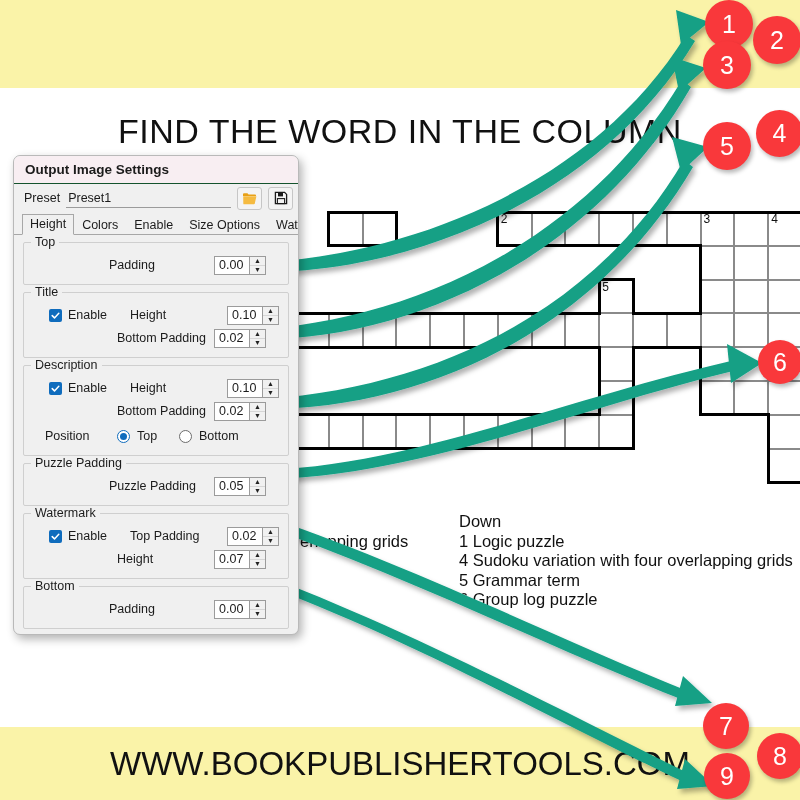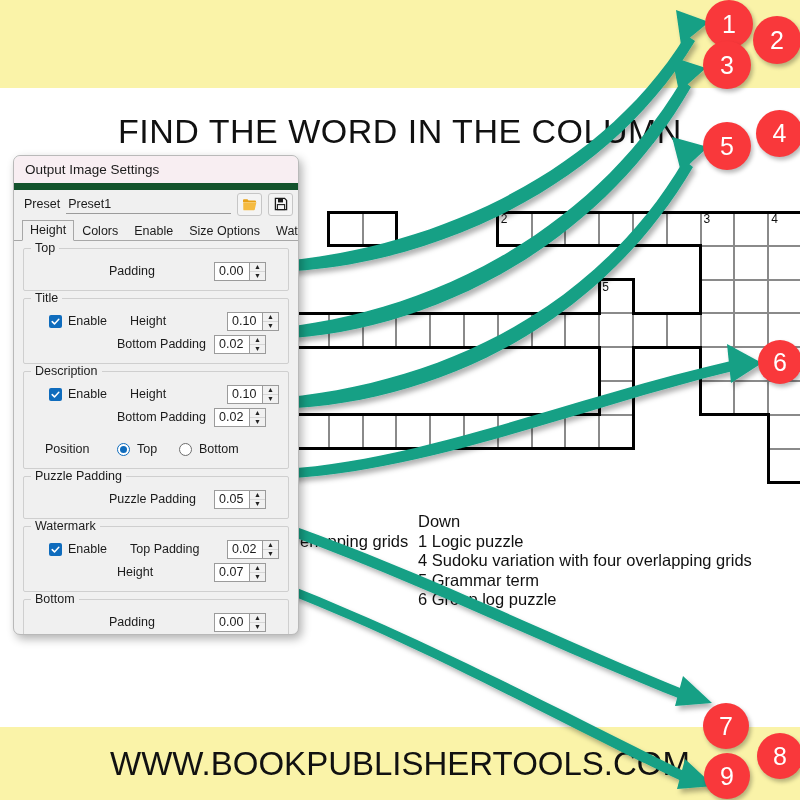--- a/index.html
+++ b/index.html
@@ -41,21 +41,21 @@
   .cell .num{
     position:absolute;left:2px;top:0px;font-size:12px;color:#111;line-height:13px;
   }
   .edge{position:absolute;background:#000;}
 
   
   #clues{position:absolute;left:300px;top:512px;width:470px;font-size:16.5px;color:#111;line-height:19.5px;}
   #clues .col-head{font-size:16.5px;}
   .clue-across{position:absolute;left:0px;top:20px;white-space:nowrap;}
   #clues-down{position:absolute;left:118px;top:0px;white-space:nowrap;}
-  #clues-down div{white-space:nowrap;}
+  #clues-down div{white-space:nowrap;margin-left:41px;}
 
   
   #arrows{position:absolute;inset:0;width:800px;height:800px;pointer-events:none;}
 
   
   .badge{
     position:absolute;border-radius:50%;
     background:#f9383b;color:#fff;
     display:flex;align-items:center;justify-content:center;
     font-size:25px;font-weight:400;
@@ -64,22 +64,22 @@
   }
 
   
   #dialog{
     position:absolute;left:13px;top:155px;width:284px;height:478px;
     background:#f0f0f0;border:1px solid #b9b9b9;border-radius:7px;
     box-shadow:3px 4px 10px rgba(0,0,0,.30);
     font-size:12.5px;color:#1b1b1b;overflow:hidden;
   }
   #dialog-titlebar{
-    height:27px;background:#f8eef2;border-bottom:7px solid #14532d;
-    display:flex;align-items:center;padding-left:11px;border-radius:6px 6px 0 0;
+    height:27px;background:#f8eef2;border-bottom:1px solid #14532d;
+    display:flex;align-items:center;padding-left:11px;border-radius:6px 6px 0 0;font-weight:bold;
   }
   #dialog-title{font-size:13.5px;color:#1b1b1b;}
 
   #preset-row{height:28px;display:flex;align-items:center;padding:0 8px 0 10px;gap:6px;}
   #preset-label{width:48px;font-size:12.5px;}
   #preset-input{
     flex:1;height:19px;background:#f0f0f0;border:none;border-bottom:1px solid #9b9b9b;
     font-family:"Liberation Sans",sans-serif;font-size:12.5px;color:#1b1b1b;padding:0 2px;outline:none;
   }
   .iconbtn{
@@ -448,21 +448,21 @@
       <div class="row">
         <div class="lbl" style="width:97px;margin-left:86px;">Bottom Padding</div>
         <div class="spin">
           <span class="val">0.02</span>
           <div class="btns">
               <div>▲</div>
               <div>▼</div>
             </div>
         </div>
       </div>
-      <div class="row" style="margin-top:10px;">
+      <div class="row" style="margin-top:3px;">
         <div class="lbl" style="width:72px;margin-left:14px;">Position</div>
         <div class="rb on"></div>
         <div class="lbl" style="margin-left:7px;width:42px;">Top</div>
         <div class="rb"></div>
         <div class="lbl" style="margin-left:7px;">Bottom</div>
       </div>
     </div>
 
     <div class="group">
       <div class="legend">Puzzle Padding</div>

